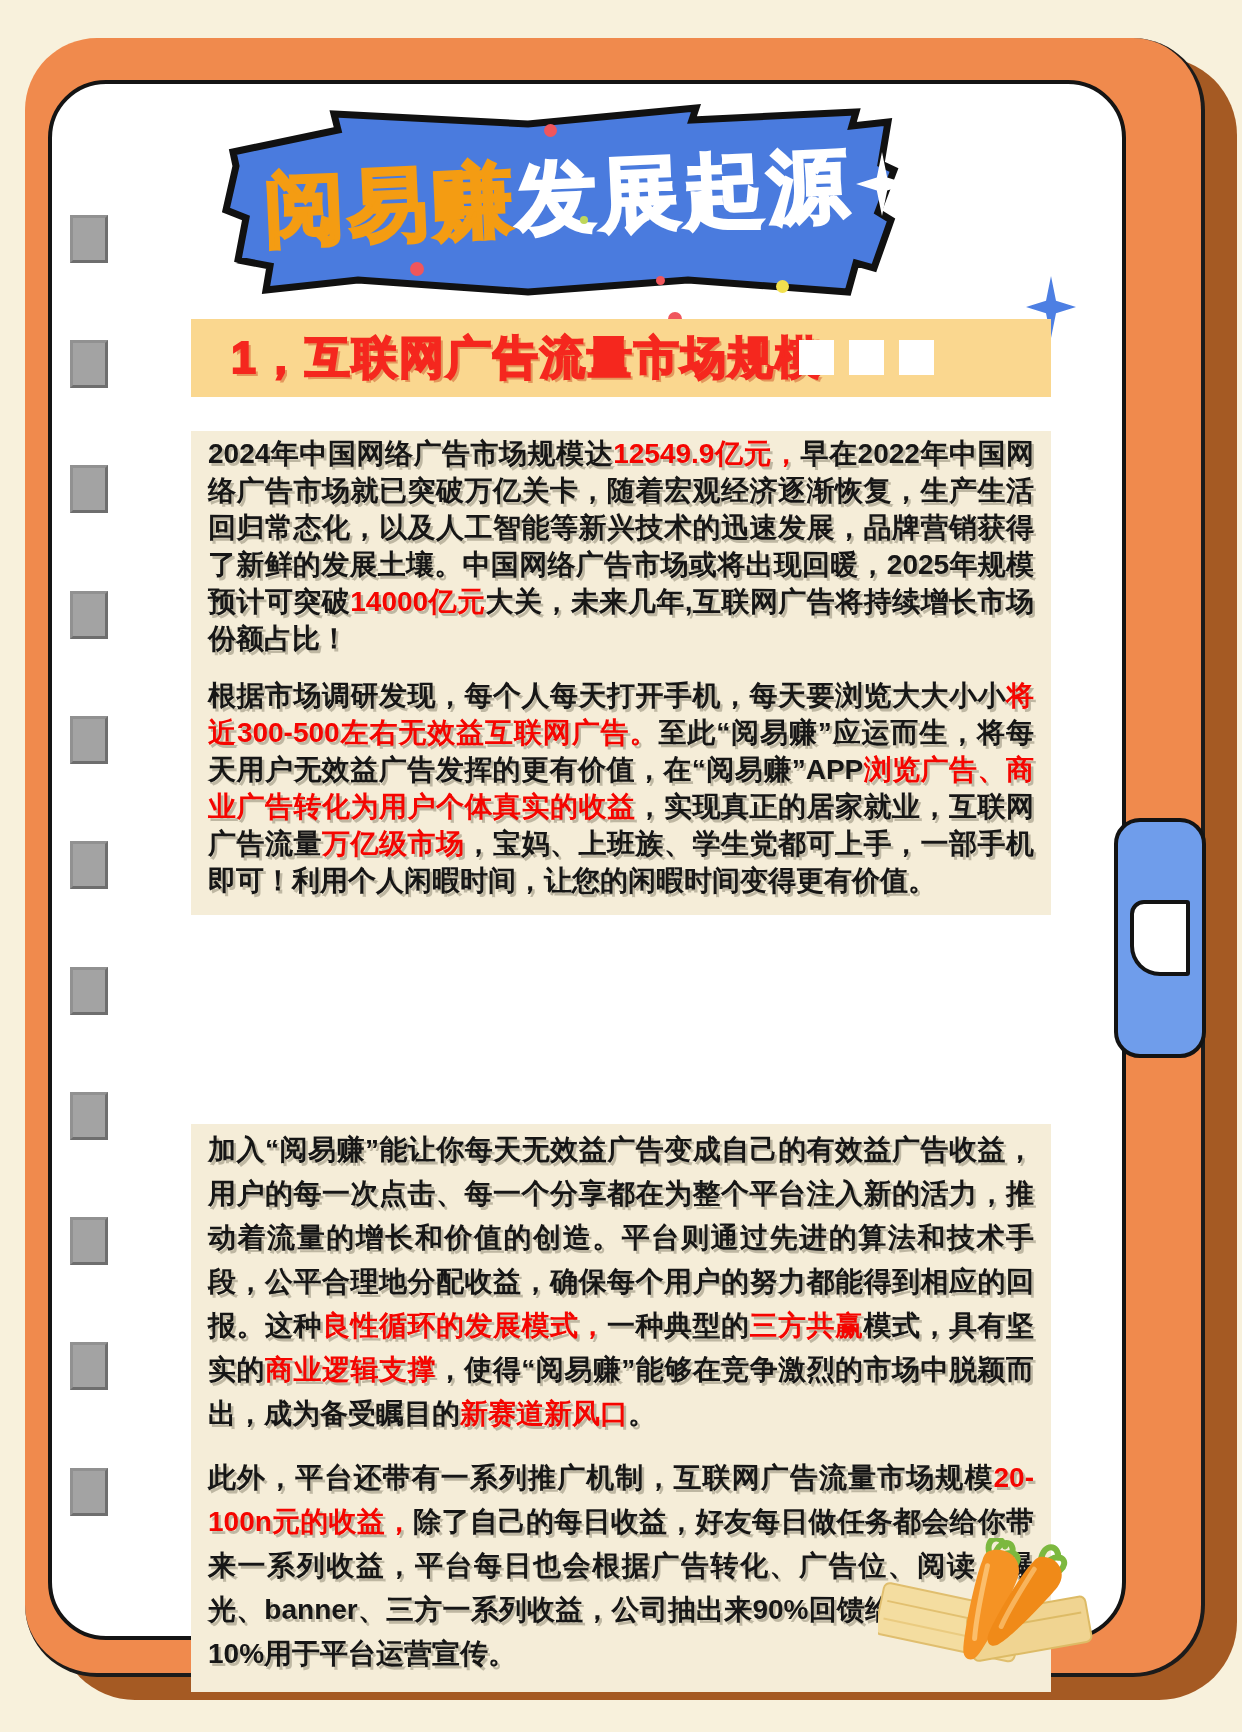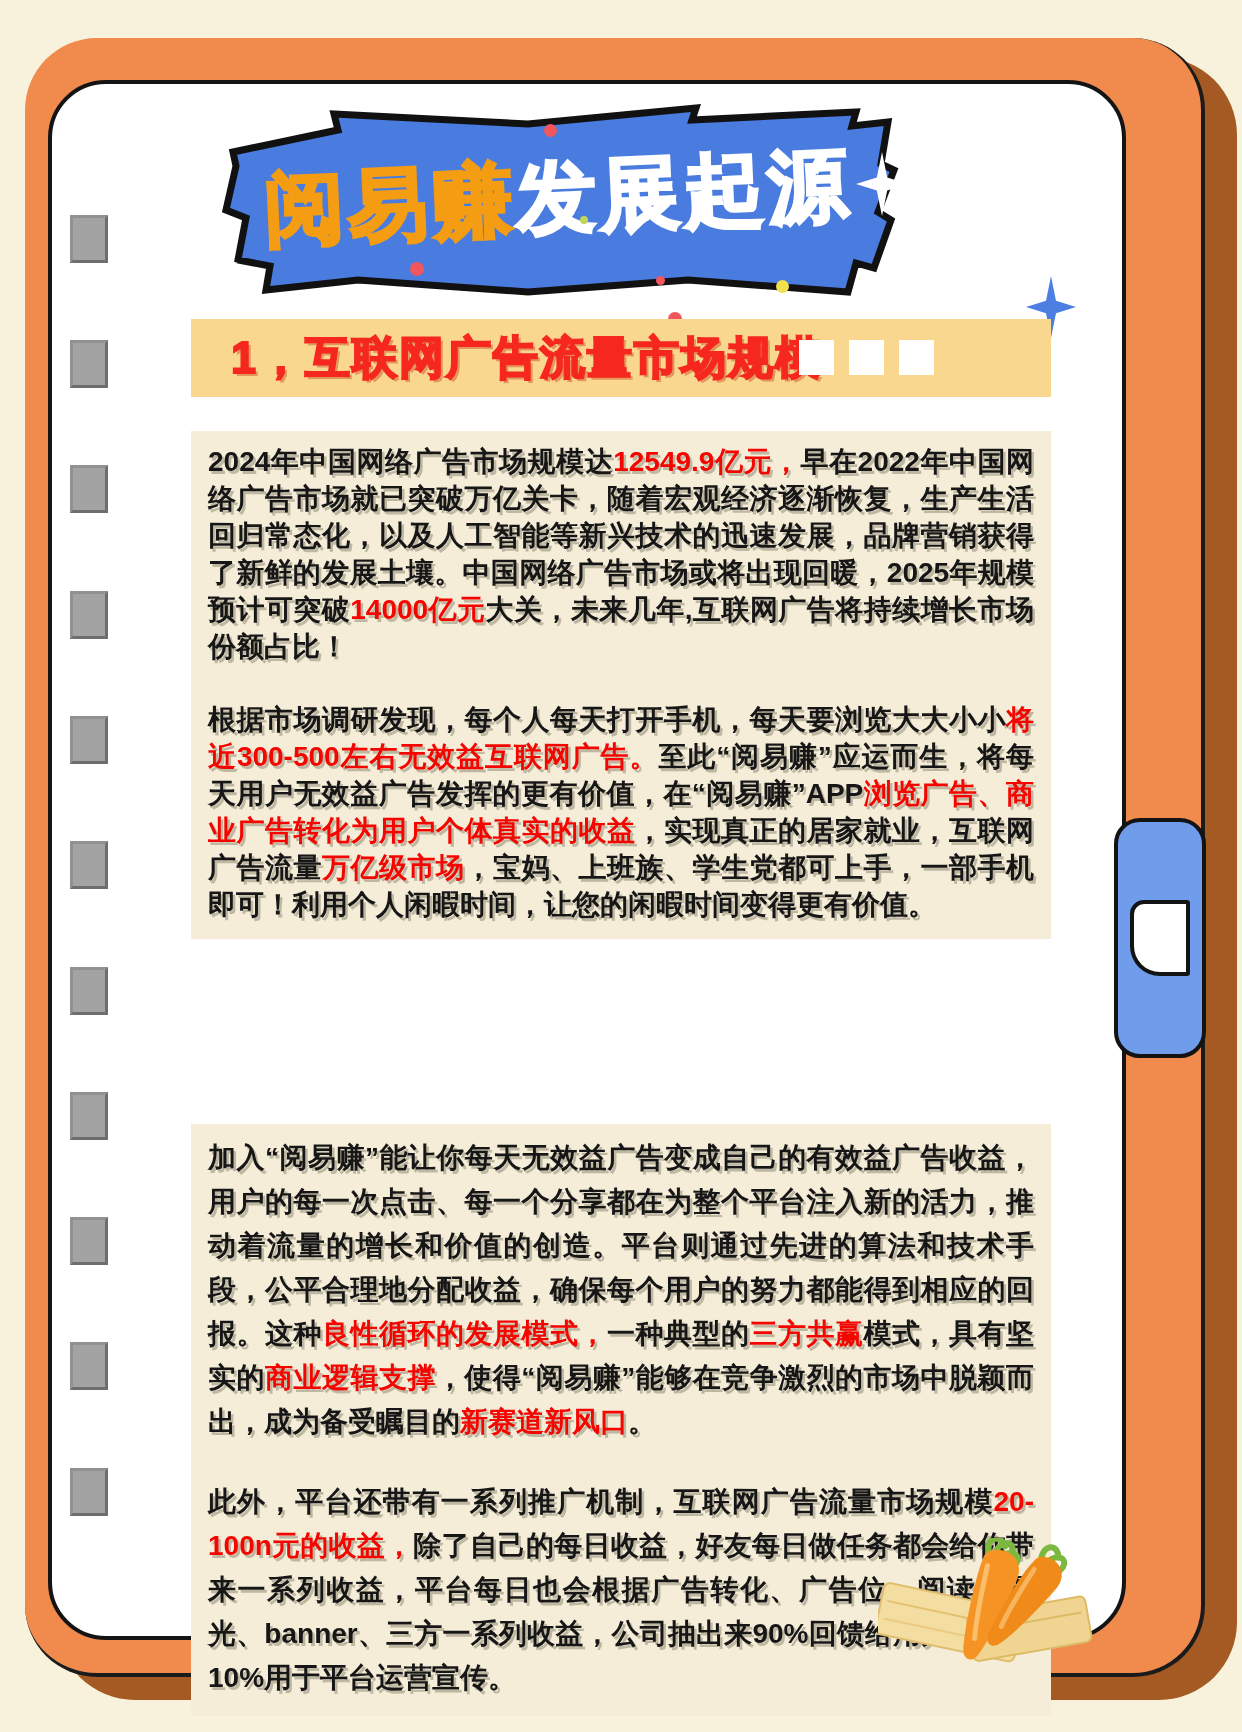--- a/index.html
+++ b/index.html
@@ -40,28 +40,28 @@
     text-shadow:3px 3px 0 rgba(199,73,31,0.45);}
   .sec-header.h1{top:235px;height:78px;background:#FAD78F;}
   .sec-header.h2{top:933px;height:92px;background:#FAB58C;}
   .sq-row{position:absolute;display:flex;gap:15px;}
   .sq-row.r1{left:608px;top:21px;}
   .sq-row.r1 .sq{width:35px;height:35px;background:#fff;}
   .sq-row.r2{left:687px;top:28px;}
   .sq-row.r2 .sq{width:33px;height:33px;background:#fff;}
   
   .text-block{position:absolute;left:139px;width:860px;background:#F5EDD8;
-    padding:12px 17px 16px;box-sizing:border-box;}
+    padding:4px 17px 16px;box-sizing:border-box;}
   .text-block.b1{top:347px;}
   .text-block.b2{top:1040px;}
   .text-block p{margin:0;font-size:28px;font-weight:700;color:#161616;
     line-height:37px;text-align:justify;
     text-shadow:2.5px 2.5px 0 rgba(125,118,98,0.45);}
   .text-block.b2 p{line-height:44px;}
-  .text-block p + p{margin-top:36px;}
+  .text-block p + p{margin-top:20px;}
   .text-block .red{color:#F50500;}
   
   .tab{position:absolute;left:1114px;top:818px;width:92px;height:240px;background:#6F9DEB;
     border:4px solid #131313;border-radius:26px;box-sizing:border-box;z-index:5;}
   .tab-hole{position:absolute;left:12px;top:78px;width:60px;height:76px;background:#fff;
     border:4px solid #131313;border-radius:14px 3px 3px 30px;box-sizing:border-box;}
   
   .carrots{position:absolute;left:878px;top:1538px;width:215px;height:130px;z-index:6;}
 </style>
 </head>

